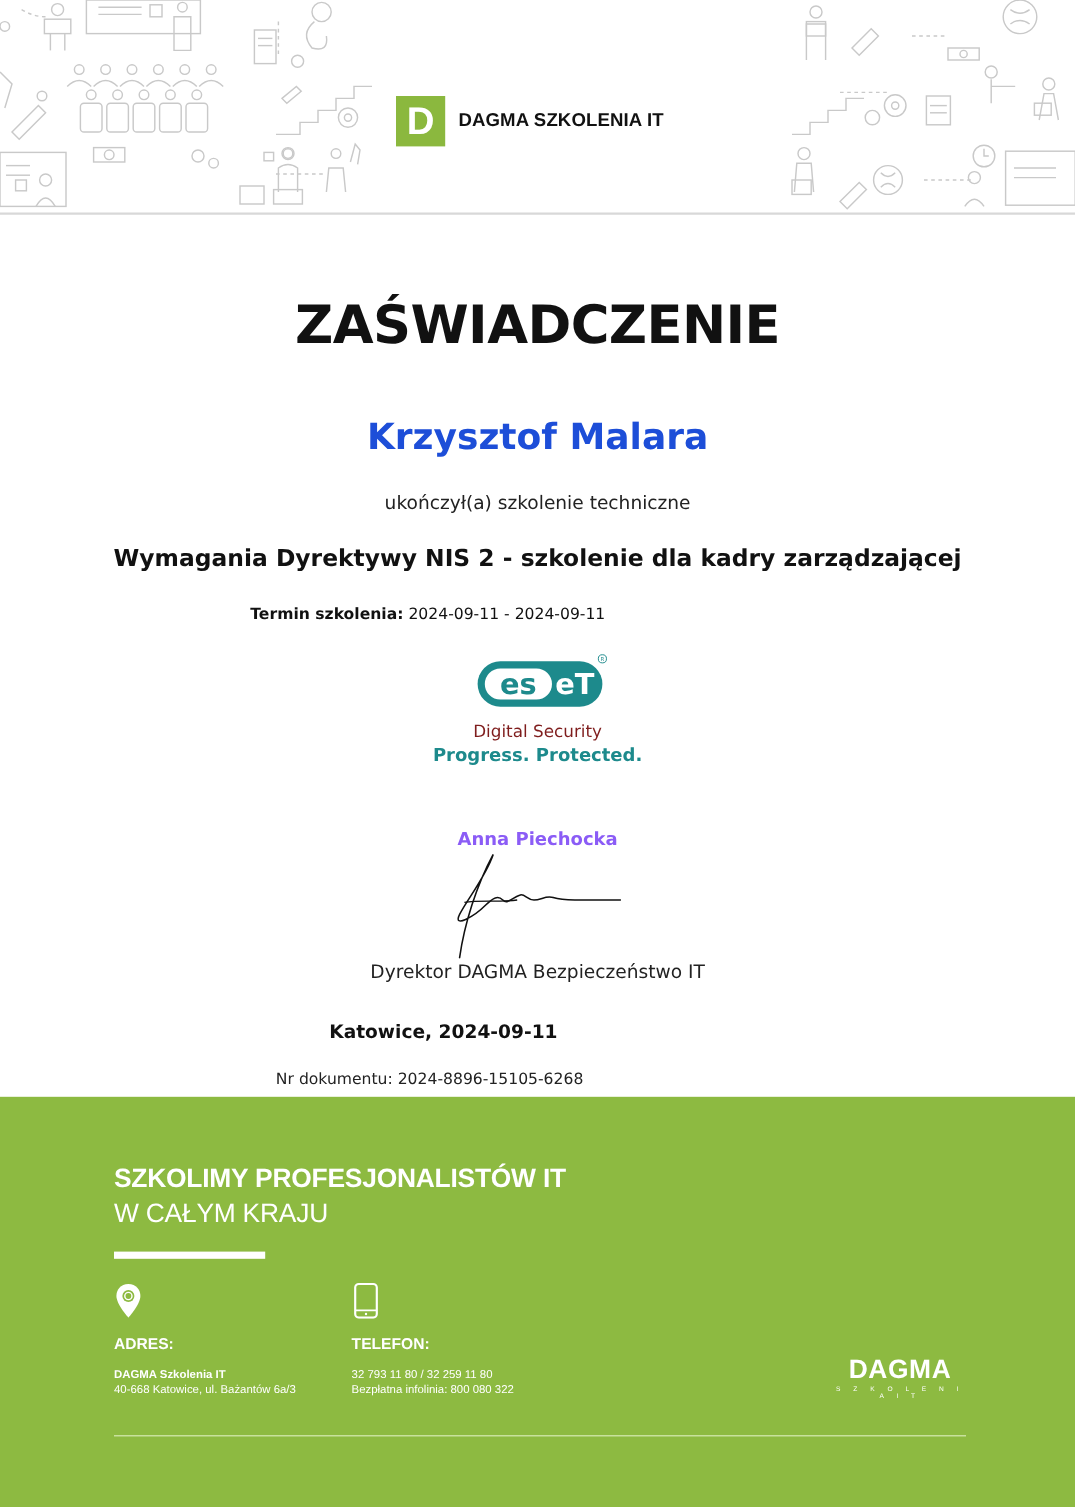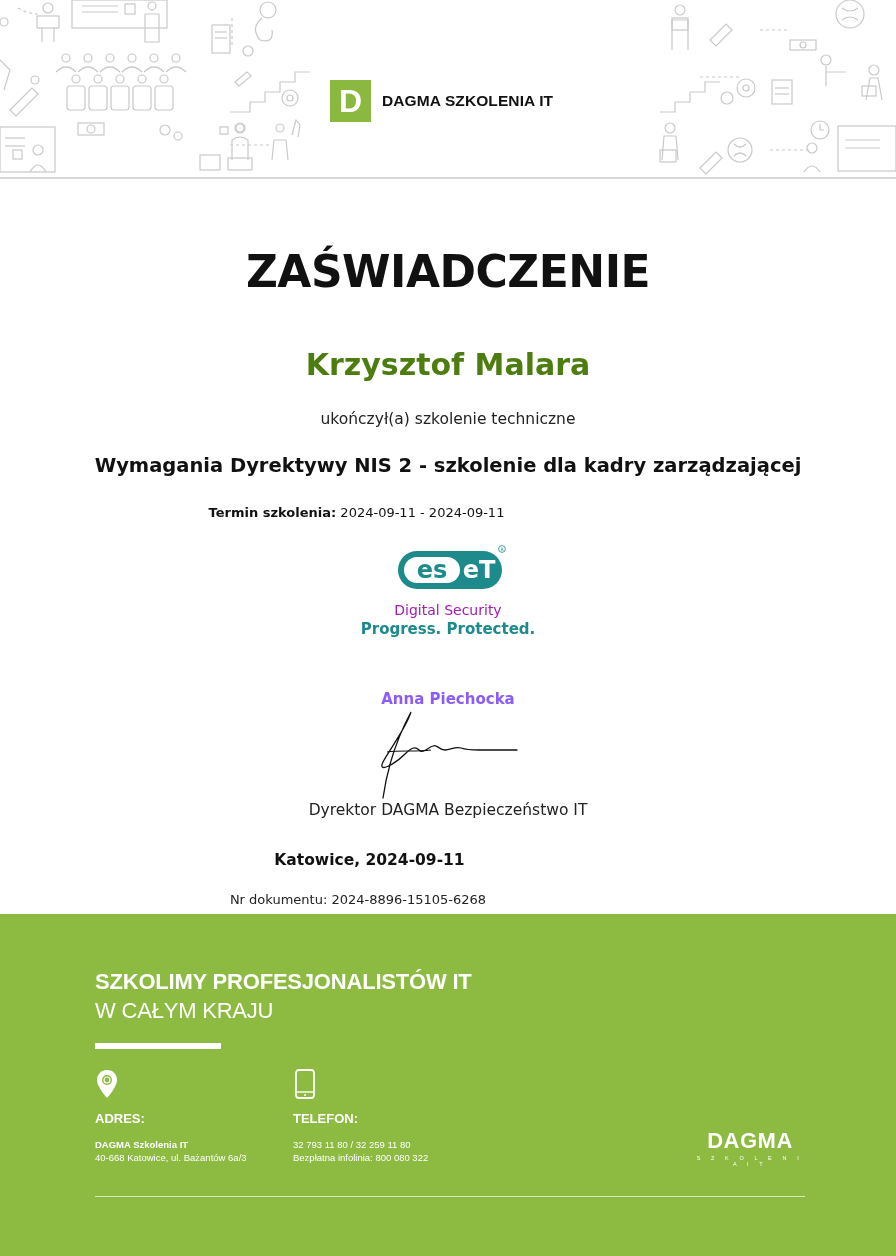--- a/index.html
+++ b/index.html
@@ -6,28 +6,28 @@
   html, body { width:896px; height:1256px; background:#ffffff; overflow:hidden; }
   body { position:relative; font-family:"DejaVu Sans", sans-serif; color:#111; }
 
   .header { position:absolute; left:0; top:0; width:896px; height:180px; background:#fff; overflow:hidden; }
   .header svg.pattern { position:absolute; left:0; top:0; }
   .brand { position:absolute; left:330px; top:80px; height:42px; display:flex; align-items:center; background:#fff; padding-right:12px; }
   .brand-mark { width:41px; height:42px; background:#8bb83e; color:#fff; display:flex; align-items:center; justify-content:center; font-family:"Liberation Sans", sans-serif; font-weight:bold; font-size:32px; }
   .brand-text { margin-left:11px; font-family:"Liberation Sans", sans-serif; font-weight:bold; font-size:15.5px; letter-spacing:0.1px; color:#111; }
 
   .title { position:absolute; left:0; width:896px; top:246px; text-align:center; font-family:"DejaVu Sans", sans-serif; font-weight:bold; font-size:44px; letter-spacing:-0.5px; color:#111; }
-  .recipient { position:absolute; left:0; width:896px; top:347px; text-align:center; font-weight:bold; font-size:30px; color:#4d7c0f; }
+  .recipient { position:absolute; left:0; width:896px; top:347px; text-align:center; font-weight:bold; font-size:30px; color:#1d4ed8; }
   .completed { position:absolute; left:0; width:896px; top:410px; text-align:center; font-size:15.5px; color:#222; }
   .course { position:absolute; left:0; width:896px; top:454px; text-align:center; font-weight:bold; font-size:19.5px; color:#111; }
   .term { position:absolute; left:0; width:713px; top:505px; text-align:center; font-size:13px; color:#111; }
   .term b { font-weight:bold; }
 
   .eset { position:absolute; left:396px; top:545px; width:112px; height:48px; }
-  .eset-digital { position:absolute; left:0; width:896px; top:602px; text-align:center; font-size:14px; color:#a21caf; }
+  .eset-digital { position:absolute; left:0; width:896px; top:602px; text-align:center; font-size:14px; color:#7f1d1d; }
   .eset-progress { position:absolute; left:0; width:896px; top:620px; text-align:center; font-size:15px; font-weight:bold; color:#1d8a8c; }
 
   .signer { position:absolute; left:0; width:896px; top:690px; text-align:center; font-weight:bold; font-size:15px; color:#8b5cf6; }
   .signature { position:absolute; left:375px; top:710px; width:150px; height:95px; }
   .signer-role { position:absolute; left:0; width:896px; top:801px; text-align:center; font-size:15.5px; color:#222; }
   .place-date { position:absolute; left:0; width:739px; top:851px; text-align:center; font-weight:bold; font-size:15.5px; color:#111; }
   .docnr { position:absolute; left:0; width:716px; top:892px; text-align:center; font-size:13px; color:#222; }
 
   .footer { position:absolute; left:0; top:914px; width:896px; height:342px; background:#8dba41; color:#fff; font-family:"Liberation Sans", sans-serif; }
   .slogan1 { position:absolute; left:95px; top:55px; font-size:22px; font-weight:bold; letter-spacing:-0.2px; }

